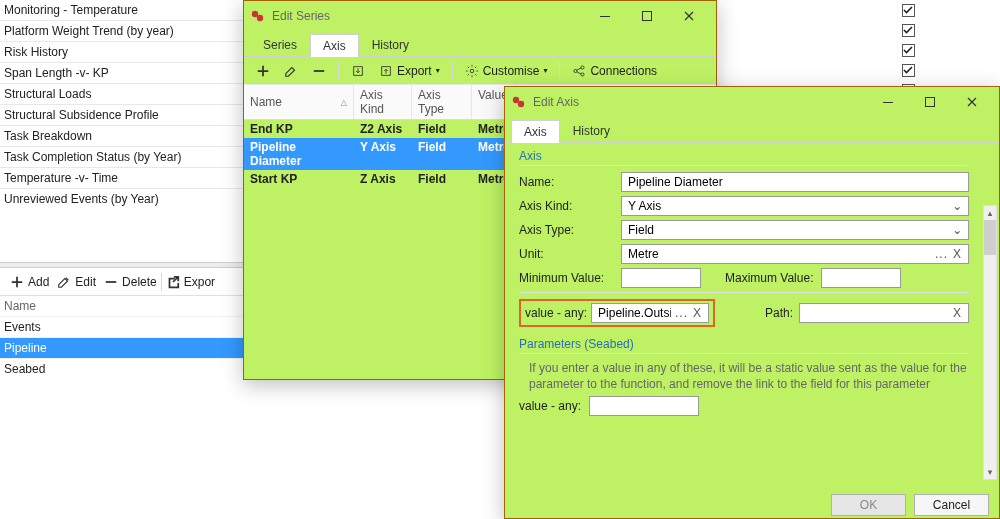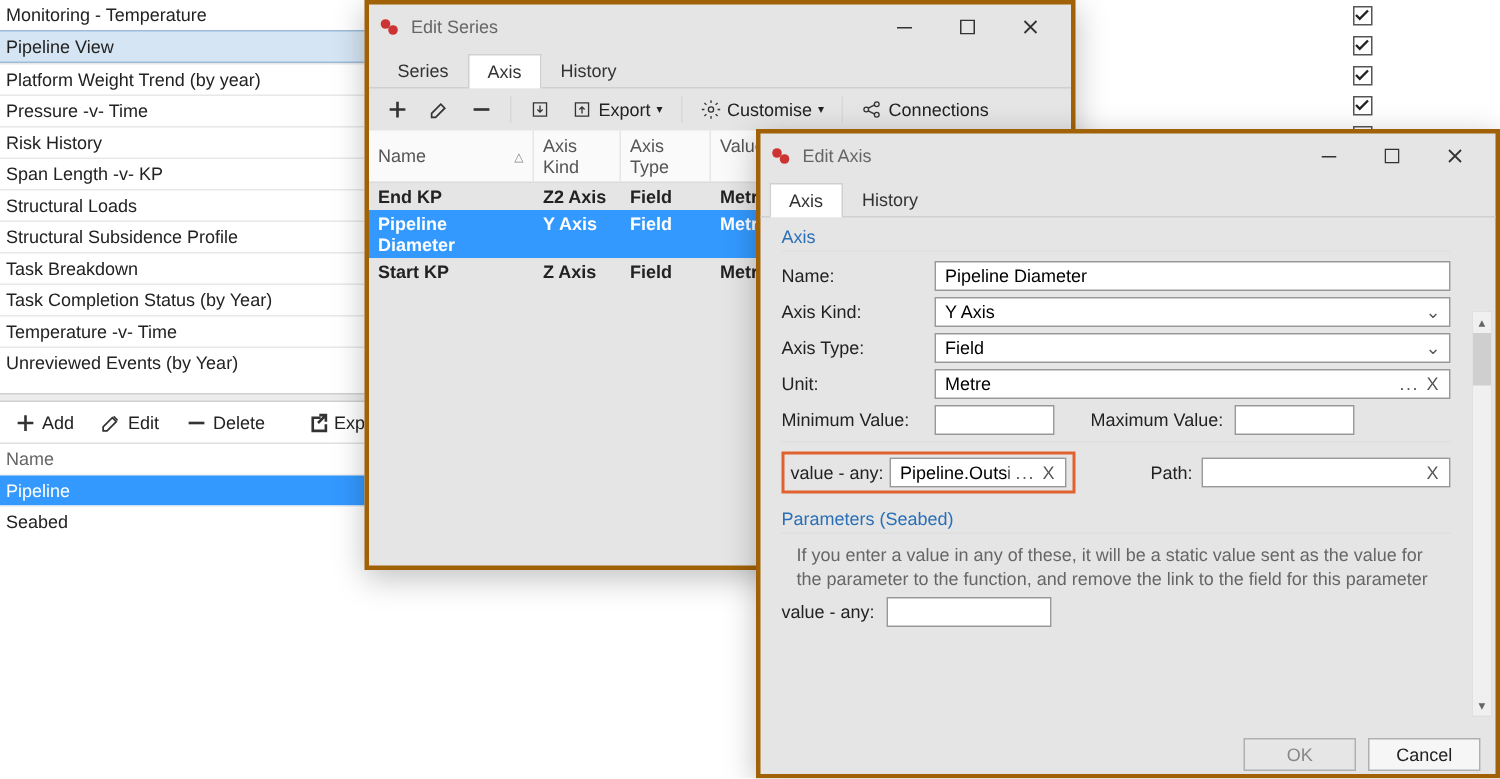--- a/index.html
+++ b/index.html
@@ -10,39 +10,39 @@
   .left-pane { position: absolute; left: 0; top: 0; width: 262px; height: 262px; overflow: hidden; }
   .left-list { }
   .left-item { padding: 2px 4px; line-height: 16px; border-top: 1px solid #e8e8e8; }
   .left-item:first-child { border-top: none; }
   .left-item.selected { background: #d6e5f3; border-top: 1px solid #9bbbd9; border-bottom: 1px solid #9bbbd9; }
 
   
   .left-divider { position: absolute; left: 0; top: 262px; width: 262px; height: 6px; background: #ececec; border-top: 1px solid #cfcfcf; border-bottom: 1px solid #cfcfcf; }
 
   
-  .left-toolbar { position: absolute; left: 0; top: 268px; width: 262px; height: 28px; display: flex; align-items: center; gap: 10px; padding: 0 6px; border-bottom: 1px solid #e0e0e0; }
+  .left-toolbar { position: absolute; left: 0; top: 268px; width: 262px; height: 28px; display: flex; align-items: center; padding: 0 6px; border-bottom: 1px solid #e0e0e0; }
   .tb-btn { display: inline-flex; align-items: center; gap: 4px; cursor: pointer; padding: 2px 4px; }
   .tb-btn svg { width: 14px; height: 14px; }
   .tb-sep { width: 1px; height: 18px; background: #d9d9d9; }
 
   
   .left-lower-head { position: absolute; left: 0; top: 296px; width: 262px; padding: 3px 4px; color: #666; border-bottom: 1px solid #e8e8e8; }
   .left-lower-list { position: absolute; left: 0; top: 316px; width: 262px; }
   .ll-item { padding: 2px 4px; line-height: 16px; border-top: 1px solid #f2f2f2; }
   .ll-item.selected { background: #3399ff; color: #fff; }
 
   
   .check-col { position: absolute; right: 82px; top: 0; width: 20px; }
   .check-col .ck { height: 20px; display: flex; align-items: center; justify-content: center; }
   .checkbox { width: 13px; height: 13px; border: 1px solid #555; background: #fff; display: inline-flex; align-items: center; justify-content: center; }
   .checkbox svg { width: 10px; height: 10px; }
 
   
-  .window { position: absolute; background: #e5e5e5; border: 3px solid #a16207; box-shadow: 0 5px 20px rgba(0,0,0,0.25); }
+  .window { position: absolute; background: #bef264; border: 1px solid #a16207; box-shadow: 0 5px 20px rgba(0,0,0,0.25); }
   .win1 { left: 243px; top: 0; width: 474px; height: 380px; }
   .titlebar { height: 30px; display: flex; align-items: center; padding: 0 6px; color: #666; }
   .titlebar .icon { width: 16px; height: 16px; margin-right: 6px; }
   .titlebar .title { flex: 1; }
   .winbtns { display: flex; gap: 0; }
   .winbtn { width: 42px; height: 28px; display: flex; align-items: center; justify-content: center; color: #555; cursor: pointer; }
 
   .tabs { display: flex; align-items: flex-end; height: 26px; border-bottom: 1px solid #d0d0d0; padding: 0 6px; gap: 0; }
   .tab { padding: 4px 12px; color: #333; cursor: pointer; border: 1px solid transparent; border-bottom: none; }
   .tab.active { border-color: #d0d0d0; background: #fff; position: relative; top: 1px; }
@@ -90,23 +90,21 @@
   .sorttri { font-size: 8px; color: #888; }
 </style>
 </head>
 <body>
 
 <div class="root">
 
   <div class="left-pane">
     <div class="left-list" id="left-list">
         <div class="left-item">Monitoring - Temperature</div>
-        <div class="left-item selected">Pipeline View</div>
         <div class="left-item">Platform Weight Trend (by year)</div>
-        <div class="left-item">Pressure -v- Time</div>
         <div class="left-item">Risk History</div>
         <div class="left-item">Span Length -v- KP</div>
         <div class="left-item">Structural Loads</div>
         <div class="left-item">Structural Subsidence Profile</div>
         <div class="left-item">Task Breakdown</div>
         <div class="left-item">Task Completion Status (by Year)</div>
         <div class="left-item">Temperature -v- Time</div>
         <div class="left-item">Unreviewed Events (by Year)</div>
       </div>
   </div>
@@ -137,20 +135,21 @@
       <svg viewBox="0 0 16 16">
           <path d="M3 3h7v2H5v8h8V9h2v6H3V3z" fill="#333"></path>
           <path d="M9 1h6v6h-2V4.4L8.7 8.7 7.3 7.3 11.6 3H9V1z" fill="#333"></path>
         </svg>
       <span>Expor</span>
     </span>
   </div>
 
   <div class="left-lower-head">Name</div>
   <div class="left-lower-list" id="left-lower-list">
+      <div class="ll-item">Events</div>
       <div class="ll-item selected">Pipeline</div>
       <div class="ll-item">Seabed</div>
     </div>
 
   <div class="check-col" id="check-col">
       <div class="ck">
         <span class="checkbox">
           <svg viewBox="0 0 10 10">
             <path d="M1 5l2.5 2.5L9 2" fill="none" stroke="#222" stroke-width="1.6"></path>
           </svg>

